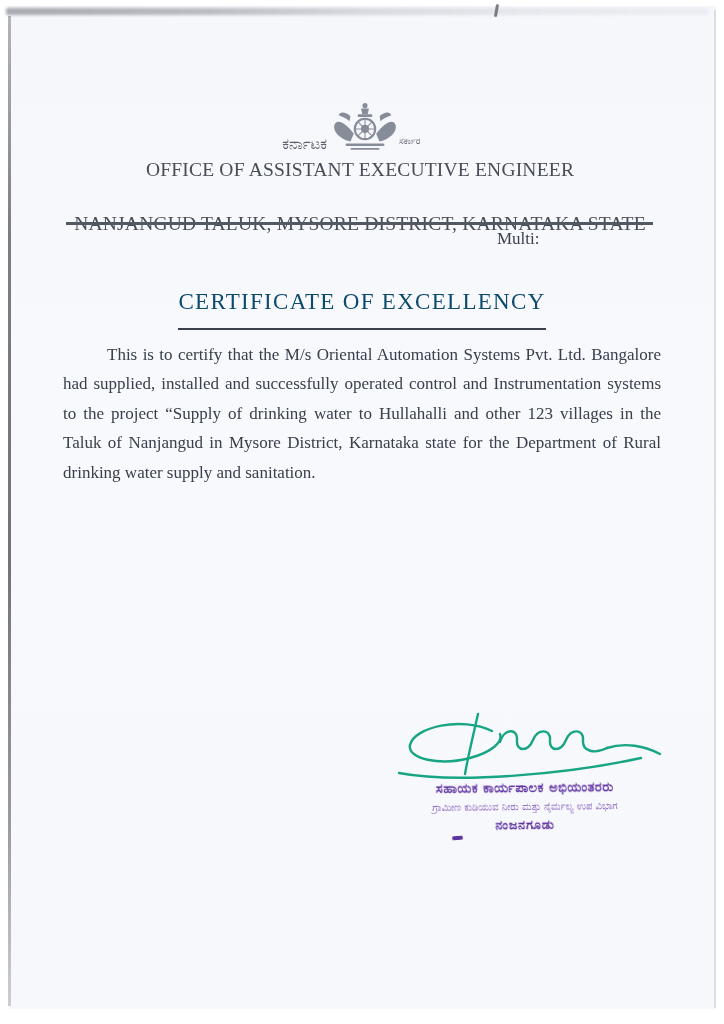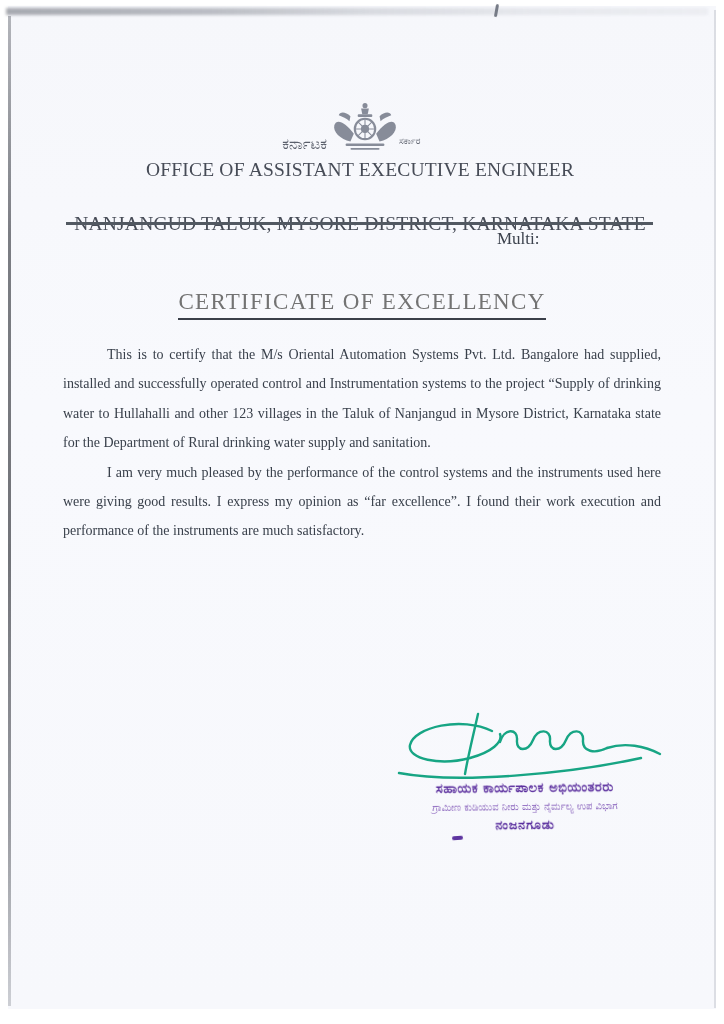--- a/index.html
+++ b/index.html
@@ -61,28 +61,28 @@
     background:#525962;filter:blur(.2px);
   }
   .date-label{
     position:absolute;left:497px;top:229px;
     font-size:17px;color:#3c424d;
   }
 
   
   .doc-title-row{position:absolute;left:0;top:289px;width:724px;text-align:center;}
   .doc-title{
-    display:inline-block;font-size:23px;letter-spacing:1.3px;color:#737373;
-    border-bottom:2px solid #3a3f49;padding-bottom:3px;white-space:nowrap;
+    display:inline-block;font-size:23px;letter-spacing:1.3px;color:#0c4a6e;
+    border-bottom:2px solid #3a3f49;padding-bottom:13px;white-space:nowrap;
   }
 
   
   .body-block{
     position:absolute;left:63px;top:340px;width:598px;
-    font-size:14px;line-height:29.4px;color:#39404b;text-align:justify;
+    font-size:17px;line-height:29.4px;color:#39404b;text-align:justify;
   }
   .body-block p{margin:0;text-indent:44px;}
 
   
   .signature-svg{position:absolute;left:396px;top:711px;width:268px;height:78px;}
   .stamp{
     position:absolute;left:382px;top:780px;width:286px;text-align:center;
     font-family:"DejaVu Sans",sans-serif;transform:rotate(-.6deg);
     filter:blur(.25px);
   }
@@ -129,21 +129,20 @@
 
   <div class="head-rule"></div>
   <div class="date-label">Multi:</div>
 
   <div class="doc-title-row">
     <span class="doc-title">CERTIFICATE OF EXCELLENCY</span>
   </div>
 
   <div class="body-block">
     <p>This is to certify that the M/s Oriental Automation Systems Pvt. Ltd. Bangalore had supplied, installed and successfully operated control and Instrumentation systems to the project “Supply of drinking water to Hullahalli and other 123 villages in the Taluk of Nanjangud in Mysore District, Karnataka state for the Department of Rural drinking water supply and sanitation.</p>
-    <p>I am very much pleased by the performance of the control systems and the instruments used here were giving good results. I express my opinion as “far excellence”. I found their work execution and performance of the instruments are much satisfactory.</p>
   </div>
 
   <svg class="signature-svg" viewBox="0 0 268 78">
     <g fill="none" stroke="#17a584" stroke-width="2.4" stroke-linecap="round">
       <path d="M96 20 C 66 5 18 16 14 34 C 11 48 44 55 74 47 C 96 41 107 31 104 23"></path>
       <path d="M82 3 C 78 21 72 45 69 63"></path>
       <path d="M104 31 C 108 17 122 17 121 29 C 120 41 132 41 137 29 C 142 17 155 18 154 29 C 153 41 165 41 170 29 C 175 17 188 18 187 29 C 186 41 199 43 211 37"></path>
       <path d="M211 37 C 229 31 249 35 264 43"></path>
       <path d="M3 62 C 62 73 172 63 245 47"></path>
     </g>

